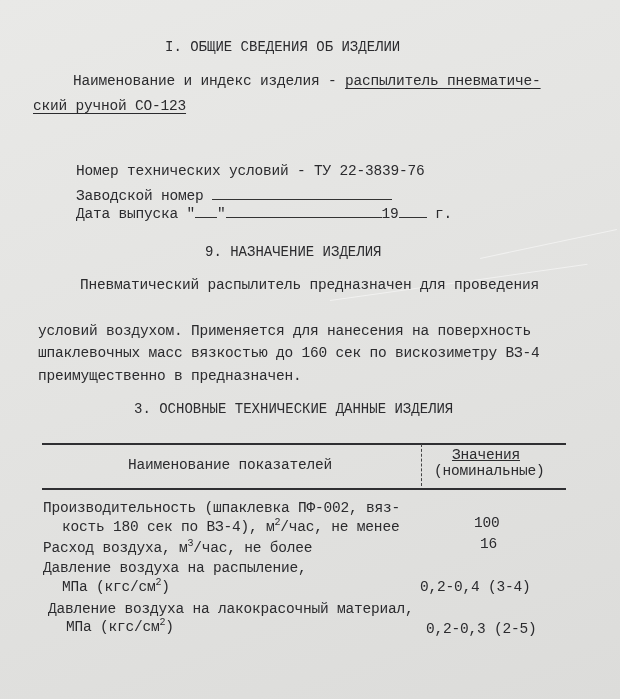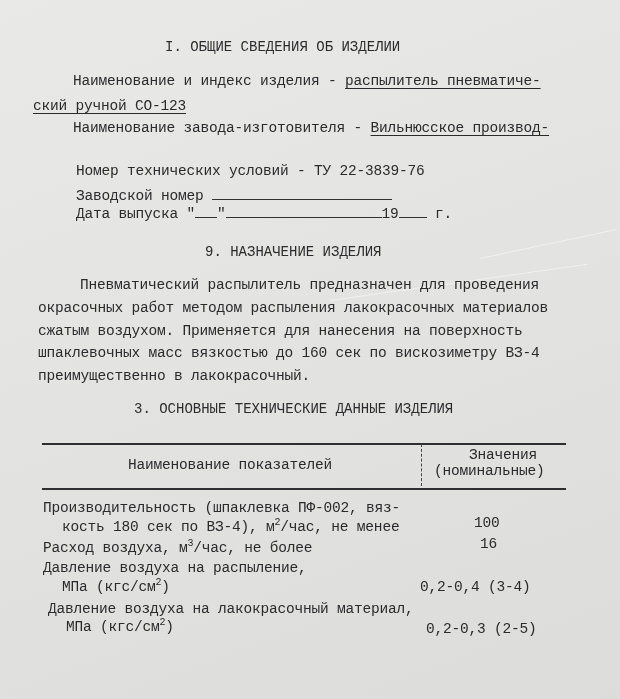--- a/index.html
+++ b/index.html
@@ -26,42 +26,40 @@
 <div class="page">
 
   <div class="crease" style="left:330px;top:300px;width:260px;transform:rotate(-8deg);"></div>
   <div class="crease" style="left:480px;top:258px;width:140px;transform:rotate(-12deg);"></div>
 
   <div class="line heading" style="left:165px;top:38px;">I. ОБЩИЕ СВЕДЕНИЯ ОБ ИЗДЕЛИИ</div>
 
   <div class="line" style="left:73px;top:72px;"><span>Наименование и индекс изделия - </span><span class="u">распылитель пневматиче-</span></div>
   <div class="line" style="left:33px;top:97px;"><span class="u">ский ручной СО-123</span></div>
 
-  <div class="line" style="left:73px;top:119px;"><span>Наименование завода-изготовителя - </span><span class="u">Вильнюсское производ-</span></div>
 
   <div class="line" style="left:76px;top:162px;">Номер технических условий - ТУ 22-3839-76</div>
 
   <div class="line" style="left:76px;top:185px;"><span>Заводской номер</span> <span class="blank" style="width:180px;"></span></div>
 
   <div class="line" style="left:76px;top:203px;"><span>Дата выпуска "</span><span class="blank" style="width:22px;"></span><span>"</span><span class="blank" style="width:156px;"></span><span>19</span><span class="blank" style="width:28px;"></span> <span>г.</span></div>
 
   <div class="line heading" style="left:205px;top:243px;">9. НАЗНАЧЕНИЕ ИЗДЕЛИЯ</div>
   <div class="line" style="left:80px;top:276px;">Пневматический распылитель предназначен для проведения</div>
-  <div class="line" style="left:38px;top:299px;">окрасочных работ методом распыления лакокрасочных материалов</div>
-  <div class="line" style="left:38px;top:322px;">сжатым воздухом. Применяется для нанесения на поверхность</div>
+  <div class="line" style="left:38px;top:322px;">условий воздухом. Применяется для нанесения на поверхность</div>
   <div class="line" style="left:38px;top:344px;">шпаклевочных масс вязкостью до 160 сек по вискозиметру ВЗ-4</div>
-  <div class="line" style="left:38px;top:367px;">преимущественно в лакокрасочный.</div>
+  <div class="line" style="left:38px;top:367px;">преимущественно в предназначен.</div>
 
   <div class="line heading" style="left:134px;top:400px;">3. ОСНОВНЫЕ ТЕХНИЧЕСКИЕ ДАННЫЕ ИЗДЕЛИЯ</div>
 
   <div>
     <div class="rule" style="left:42px;top:443px;width:524px;"></div>
     <div class="vdash" style="left:421px;top:444px;height:42px;"></div>
     <div class="line" style="left:128px;top:456px;">Наименование показателей</div>
-    <div class="line" style="left:469px;top:446px;">Значения</div>
+    <div class="line" style="left:452px;top:446px;text-decoration:underline;">Значения</div>
     <div class="line" style="left:434px;top:462px;">(номинальные)</div>
     <div class="rule" style="left:42px;top:488px;width:524px;"></div>
 
     <div>
       <div class="line" style="left:43px;top:499px;">Производительность (шпаклевка ПФ-002, вяз-</div>
       <div class="line" style="left:62px;top:518px;"><span>кость 180 сек по ВЗ-4), м</span><sup>2</sup><span>/час, не менее</span></div>
       <div class="line" style="left:474px;top:514px;">100</div>
     </div>
 
     <div>

